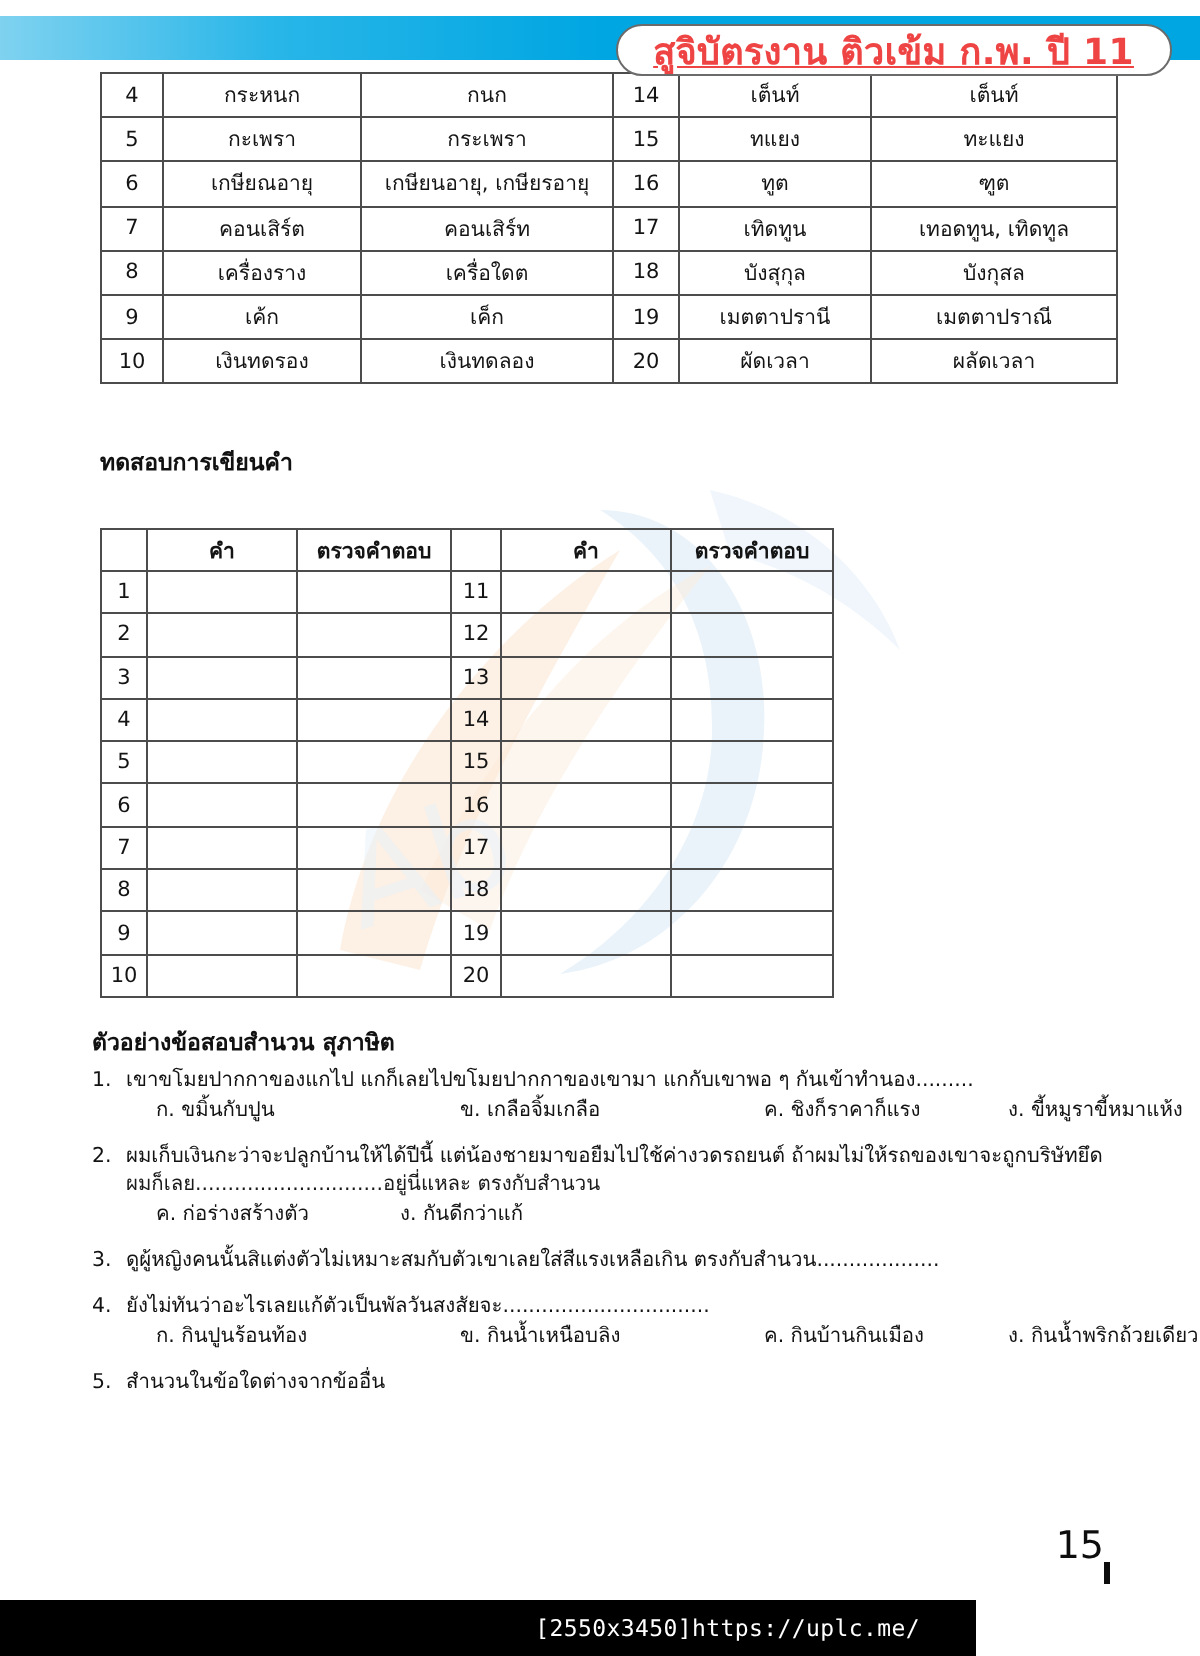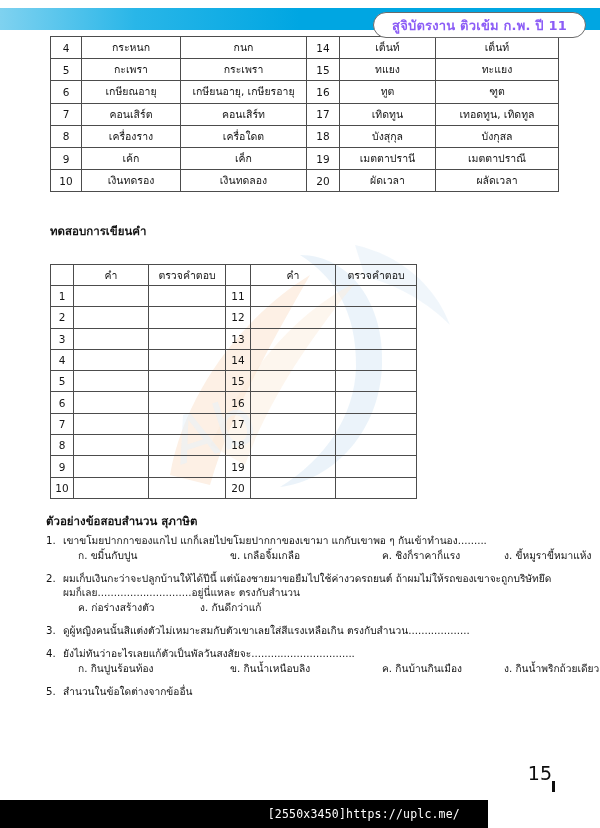--- a/index.html
+++ b/index.html
@@ -49,25 +49,26 @@
     padding: 0 18px;
     background: #ffffff;
     border: 1.3px solid #6b6b6b;
     border-radius: 13px;
     display: flex;
     align-items: center;
     justify-content: center;
     z-index: 5;
   }
   .title-pill span {
-    font-size: 13px;
+    font-size: 18px;
     font-weight: 600;
-    color: #8b5cf6;
+    color: #ef4444;
     white-space: nowrap;
     letter-spacing: .2px;
+    text-decoration: underline;
   }
 
   
   .watermark {
     position: absolute;
     left: 150px;
     top: 215px;
     width: 320px;
     height: 300px;
     pointer-events: none;
@@ -124,21 +125,21 @@
     top: 264px;
   }
   #practice-table td, #practice-table th { height: 20.3px; }
   #practice-table .c-n  { width: 22px; }
   #practice-table .c-w  { width: 74px; }
   #practice-table .c-c  { width: 76px; }
   #practice-table .c-n2 { width: 24px; }
   #practice-table .c-w2 { width: 84px; }
   #practice-table .c-c2 { width: 80px; }
   #practice-table thead td {
-    font-weight: normal;
+    font-weight: bold;
     height: 20px;
     text-align: center;
   }
 
   
   .quiz {
     position: absolute;
     left: 46px;
     top: 534px;
     width: 520px;

